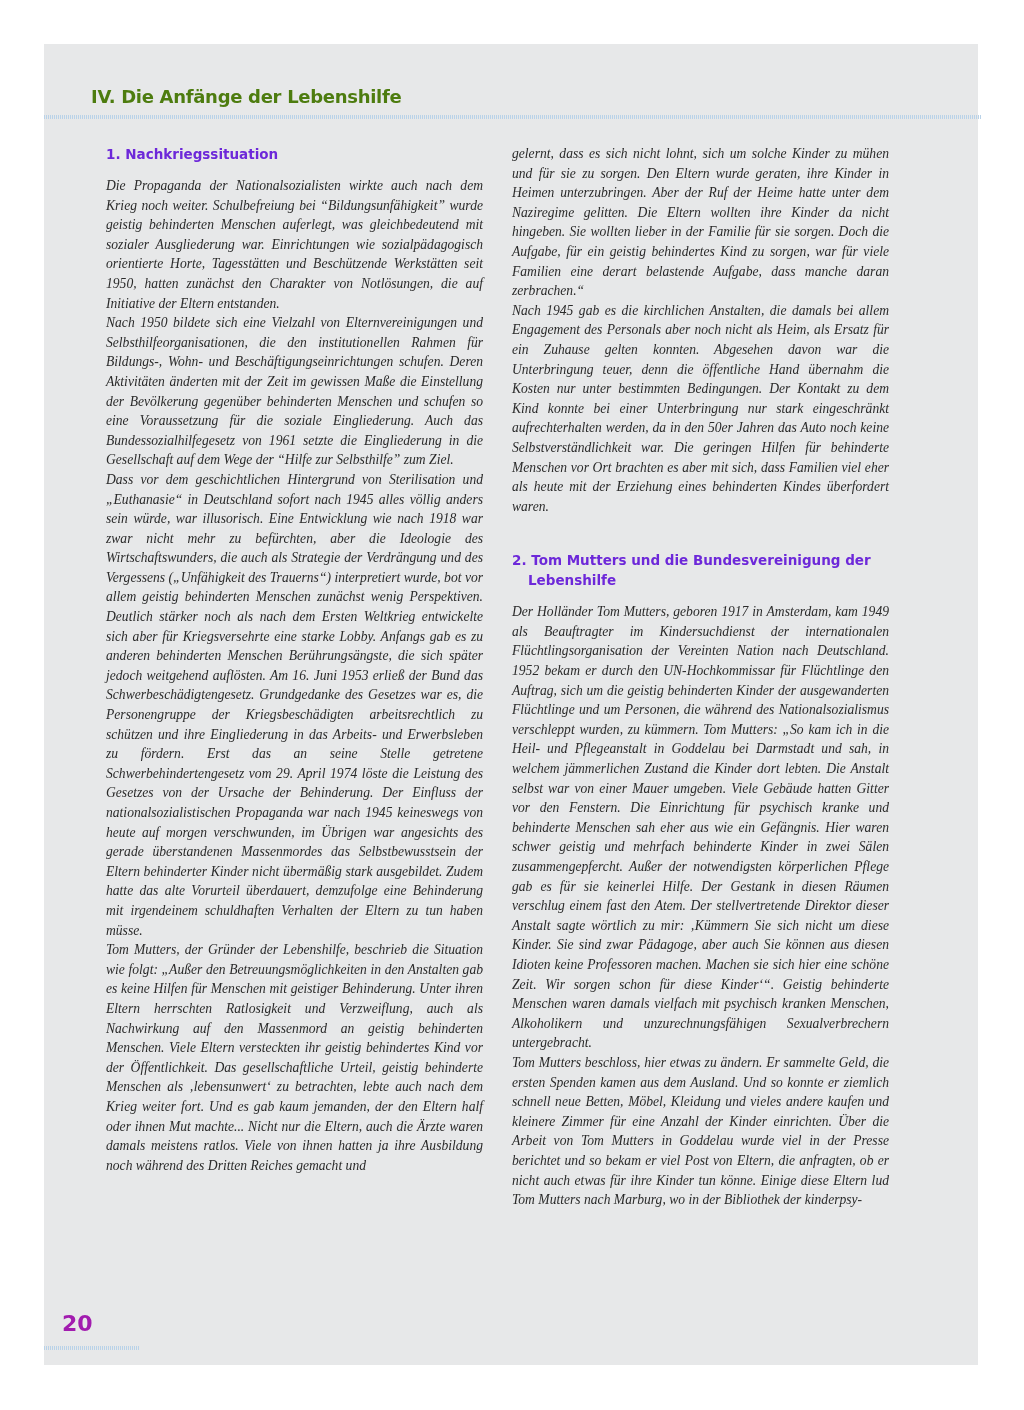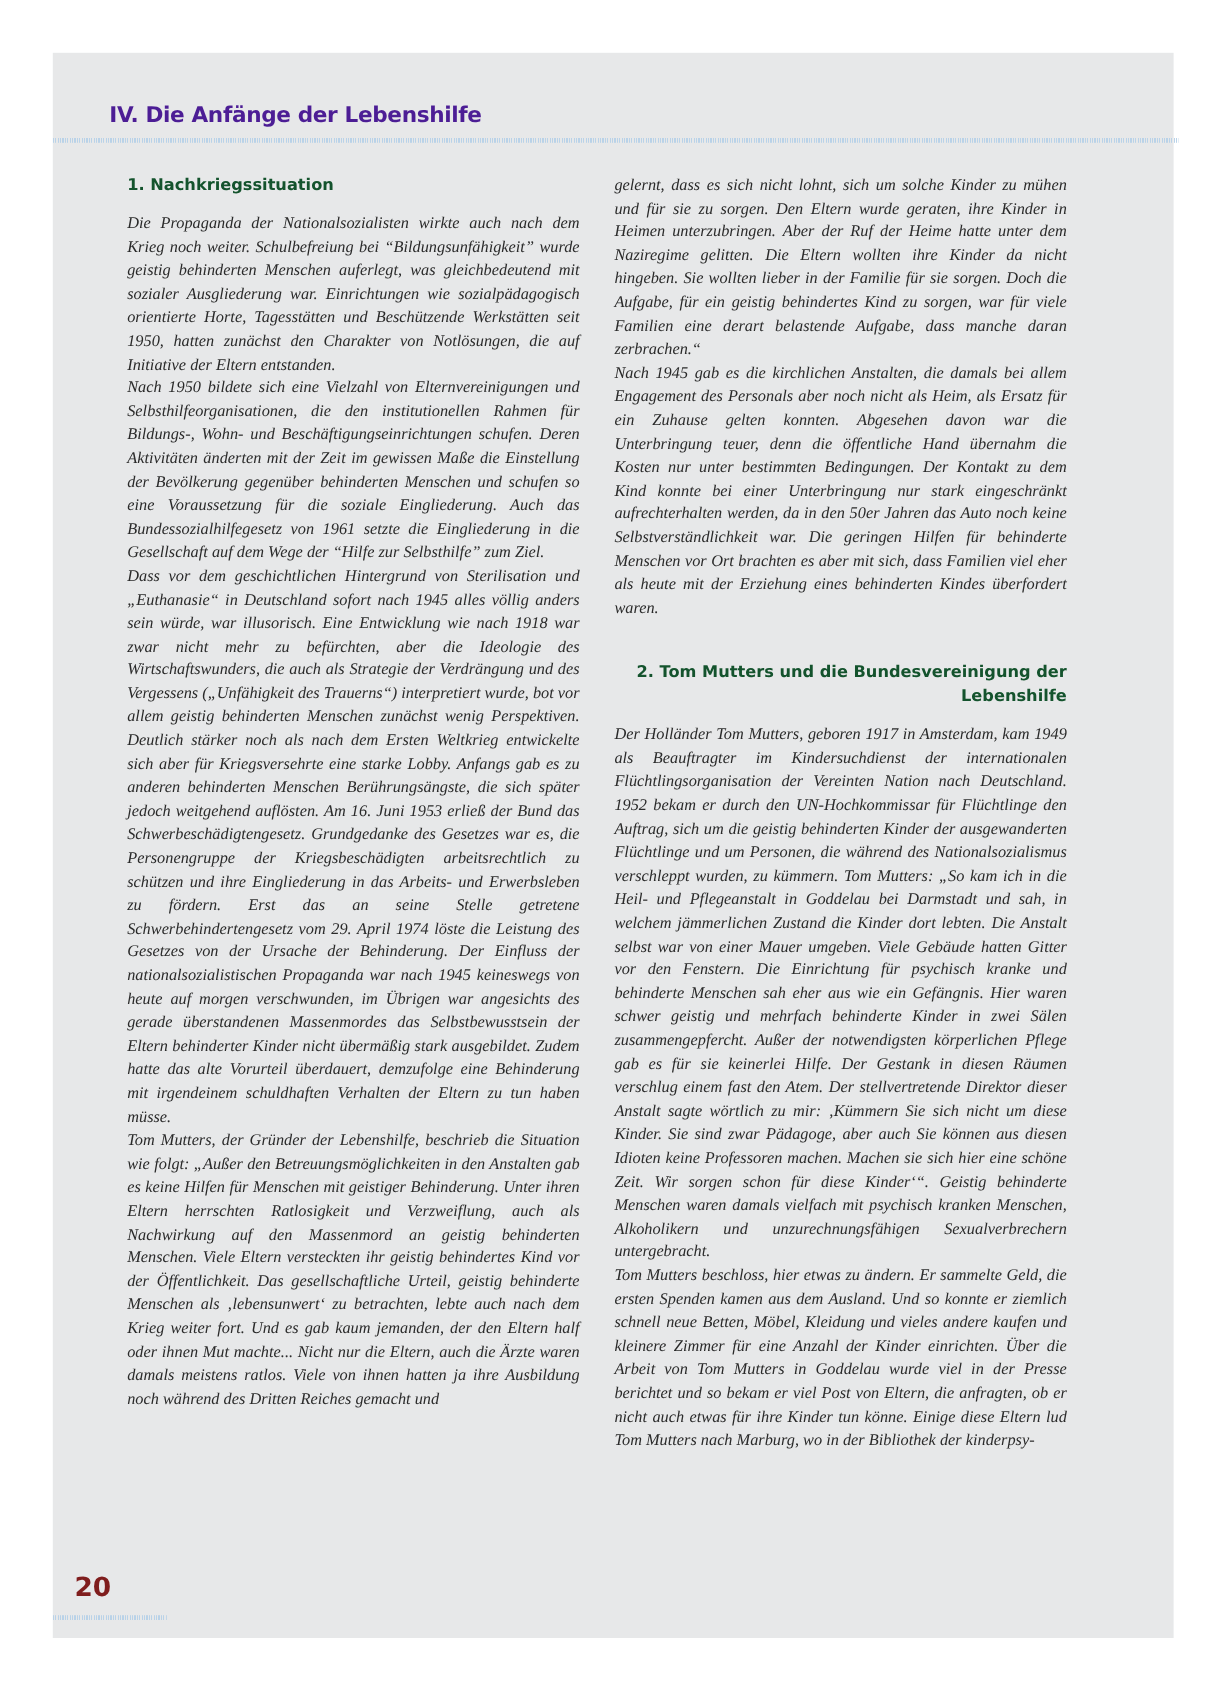--- a/index.html
+++ b/index.html
@@ -4,46 +4,46 @@
   <style>
     html, body { margin: 0; padding: 0; background: #ffffff; }
     body { width: 1024px; height: 1410px; position: relative; overflow: hidden; }
     .page {
       position: absolute; left: 44px; top: 44px; width: 934px; height: 1321px;
       background: #e7e8e9;
     }
     .chapter-title {
       position: absolute; left: 47px; top: 42px;
       font-family: "DejaVu Sans", sans-serif; font-size: 18px; font-weight: bold;
-      color: #4c1d95; letter-spacing: -0.3px;
+      color: #4d7c0f; letter-spacing: -0.3px;
     }
     .rule {
       position: absolute; height: 4px;
       background-image: repeating-linear-gradient(90deg, #b9d2e8 0 1px, transparent 1px 2px);
     }
     .rule.top { left: 0; top: 71px; width: 938px; }
     .rule.bottom { left: 0; top: 1302px; width: 95px; }
     .page-number {
       position: absolute; left: 18px; top: 1267px;
       font-family: "DejaVu Sans", sans-serif; font-size: 22px; font-weight: bold;
-      color: #7f1d1d;
+      color: #a21caf;
     }
     .col {
       position: absolute; top: 100px; width: 377px;
       font-family: "Liberation Serif", serif; font-size: 13.6px; line-height: 19.6px;
       color: #2a2a2a; text-align: justify; hyphens: auto;
     }
     .col.left { left: 62px; }
     .col.right { left: 468px; }
     .section-heading {
       font-family: "DejaVu Sans", sans-serif; font-size: 13.5px; font-weight: bold;
-      color: #14532d; line-height: 20px; text-align: left;
+      color: #6d28d9; line-height: 20px; text-align: left;
     }
     .col.left .section-heading { margin-top: 0; margin-bottom: 12px; }
-    .col.right .section-heading { margin-top: 34px; margin-bottom: 12px; padding-left: 16px; text-indent: -16px; text-align: right; }
+    .col.right .section-heading { margin-top: 34px; margin-bottom: 12px; padding-left: 16px; text-indent: -16px; }
     .para { margin: 0; font-style: italic; }
   </style>
 </head>
 <body>
 
 <div class="page">
   <div class="chapter-title">IV. Die Anfänge der Lebenshilfe</div>
   <div class="rule top"></div>
 
   <div class="col left">

